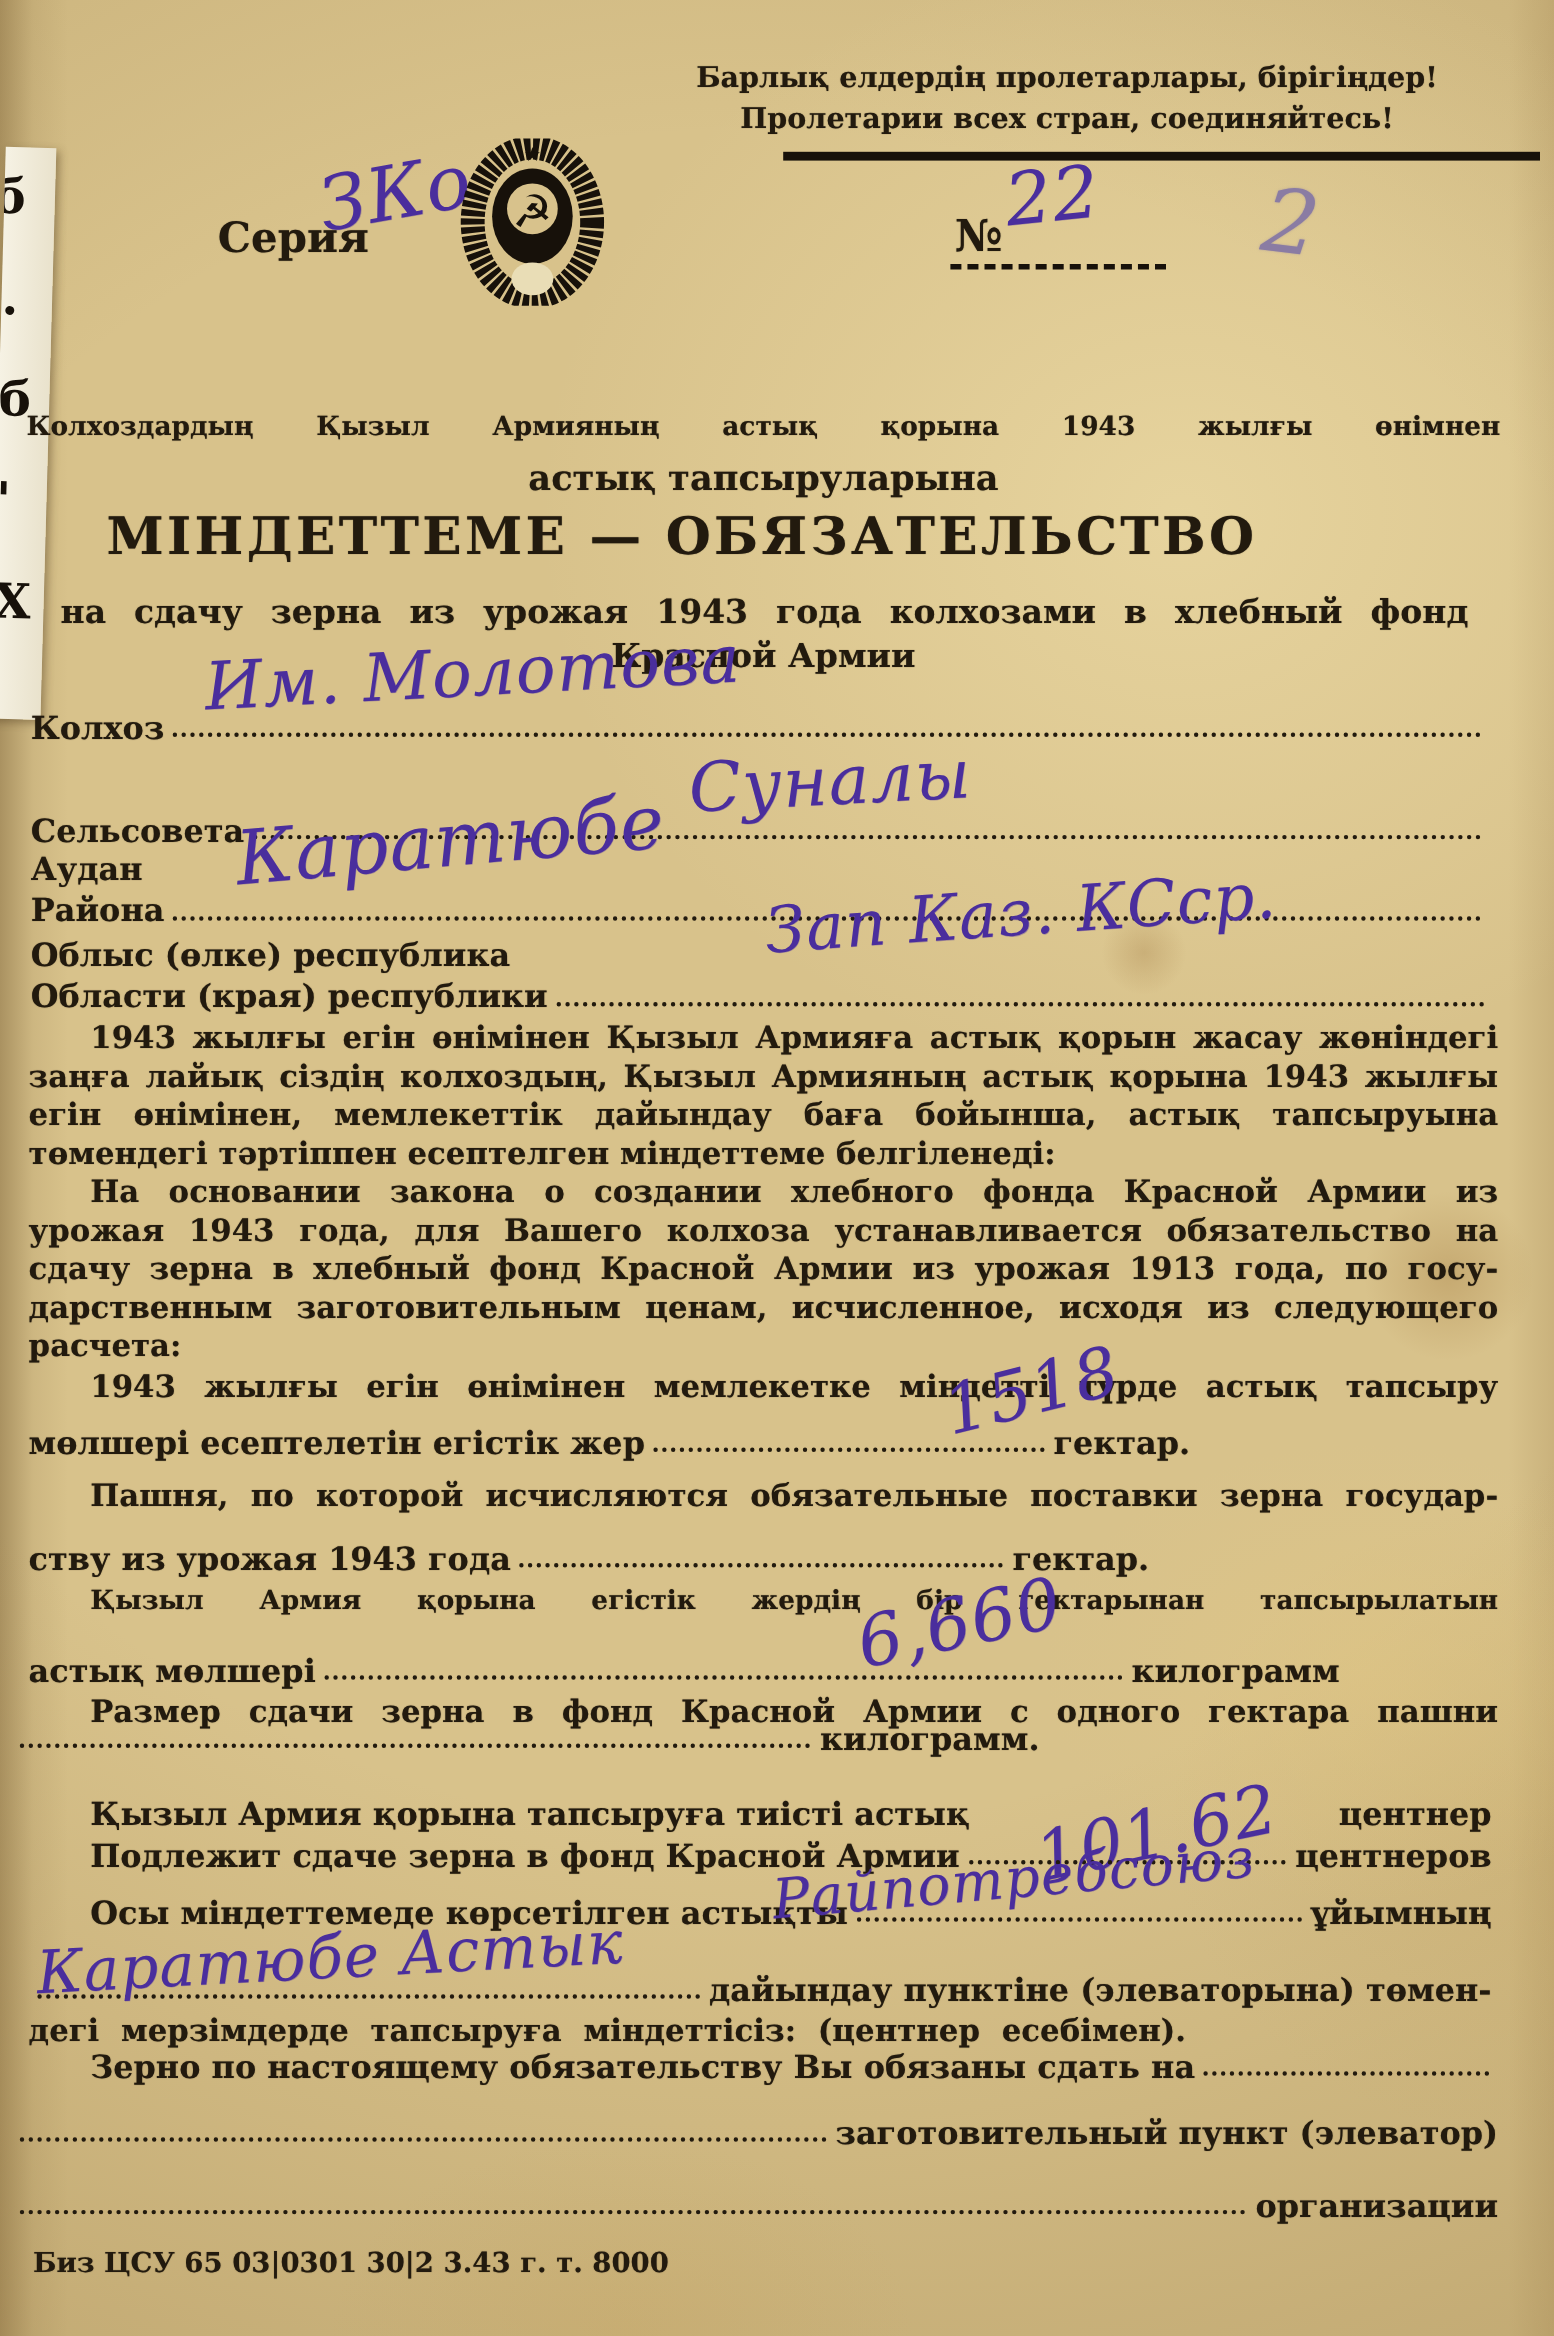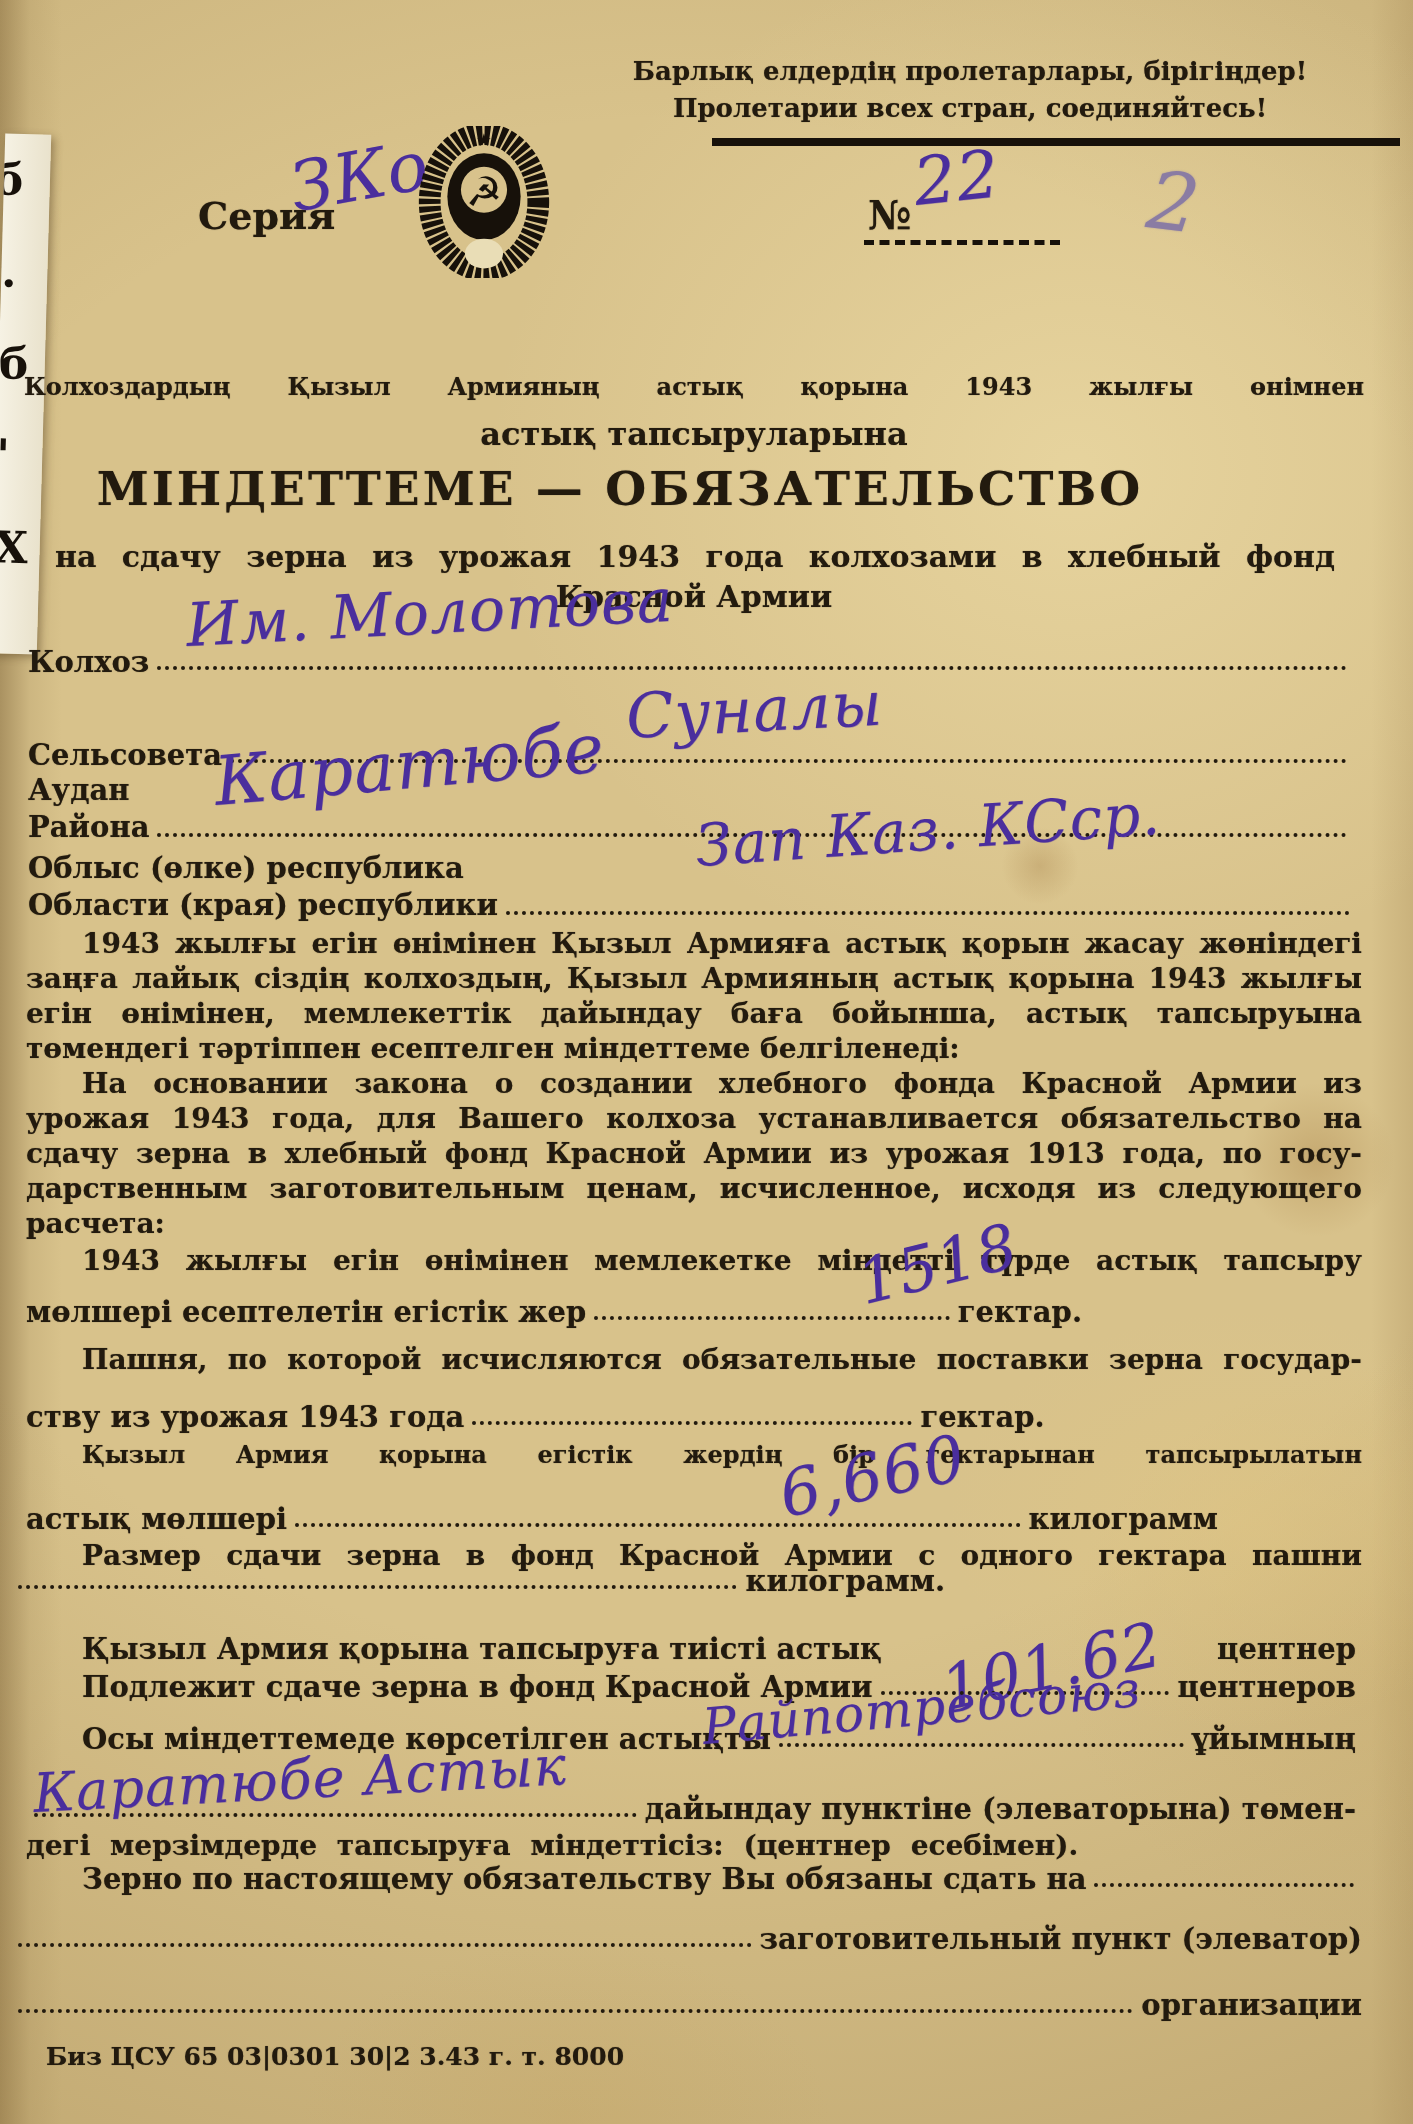--- a/index.html
+++ b/index.html
@@ -47,21 +47,21 @@
   .num-underline{position:absolute;top:240px;left:864px;width:196px;border-bottom:5px dashed #17110a;}
   .pencil{position:absolute;font-family:"DejaVu Serif",serif;font-style:italic;
       color:var(--pencil);text-shadow:0 0 2px rgba(138,124,163,0.6);}
   .margin-strip{position:absolute;left:-2px;top:134px;width:46px;height:520px;
       background:linear-gradient(90deg,#f6f2e4,#e9e2cc);transform:rotate(1.6deg);
       box-shadow:3px 3px 8px rgba(80,60,30,0.45);overflow:hidden;
       font-family:"DejaVu Serif",serif;font-weight:bold;font-size:44px;color:#17110a;
       white-space:pre-line;line-height:92px;text-indent:-10px;}
   .emblem{position:absolute;left:415px;top:126px;width:138px;height:152px;}
   .footer{position:absolute;left:30px;top:2042px;font-size:25px;font-weight:bold;
-      text-shadow:0 0 1px rgba(34,26,14,0.55);margin-left:16px;}
+      text-shadow:0 0 1px rgba(34,26,14,0.55);}
 </style>
 </head>
 <body>
 
 <div class="page">
 
   <div class="margin-strip">б
 .
 б
 '

